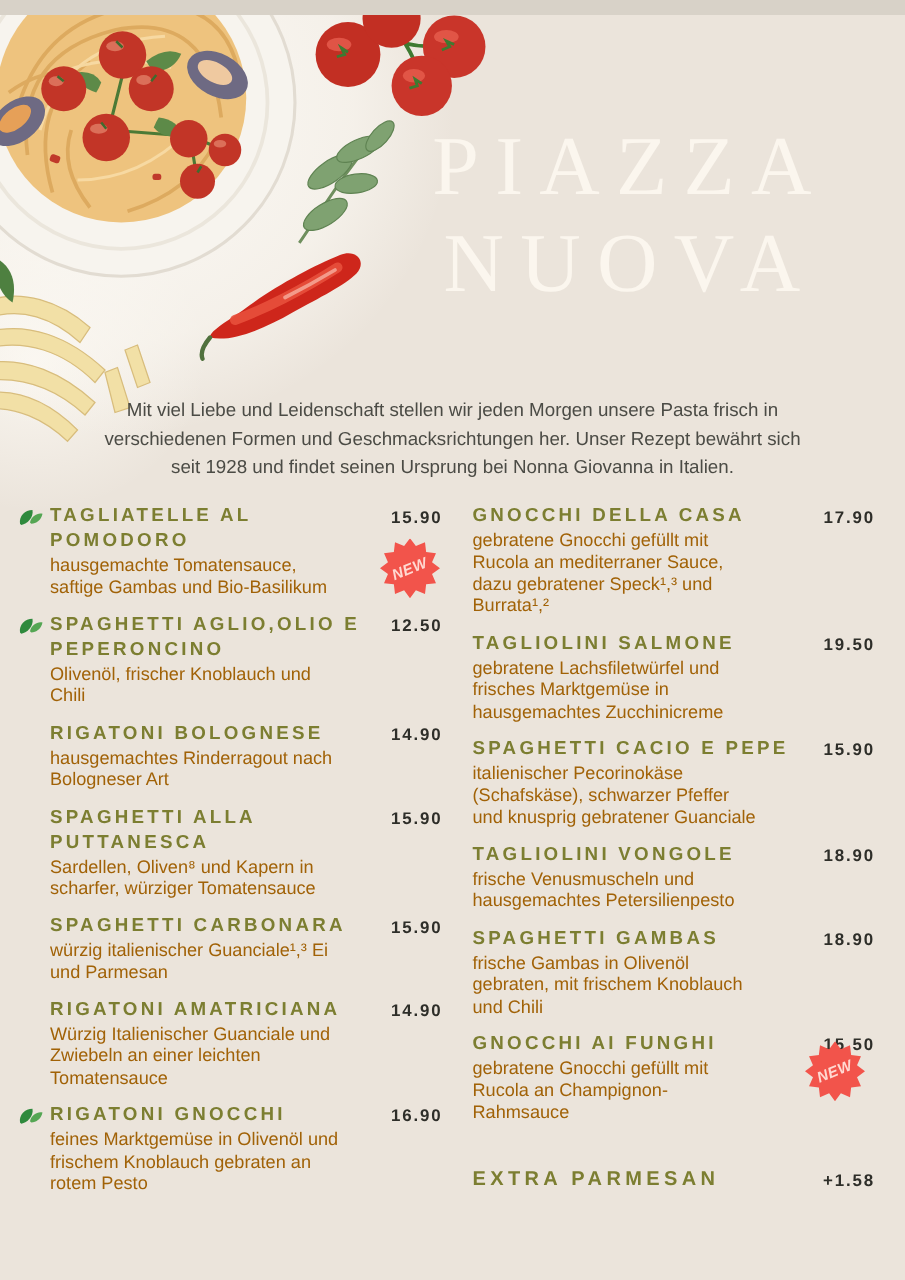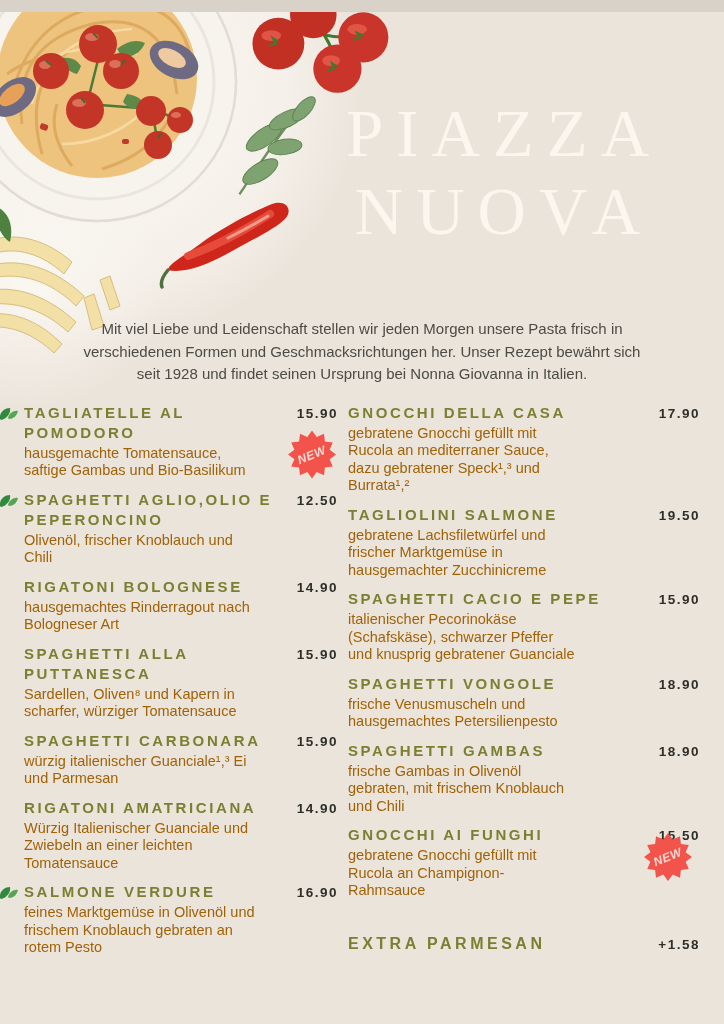--- a/index.html
+++ b/index.html
@@ -21,21 +21,21 @@
     font-weight:400;font-size:67px;line-height:1.17;letter-spacing:13px;
     color:#FBF6EE;
   }
   .title span{display:block;}
   .content{position:relative;z-index:2;}
   .header-space{height:306px;}
   .intro{
     margin:0 auto;max-width:648px;text-align:center;white-space:pre-line;
     font-size:15px;line-height:1.5;color:#4B4B45;
   }
-  .menu{display:flex;gap:10px;padding:0 24px 0 24px;margin-top:17px;}
+  .menu{display:flex;gap:24px;padding:0 24px 0 40px;margin-top:17px;}
   .col{min-width:0;}
   .col--left{flex:0 0 314px;}
   .col--right{flex:1;}
   .item{position:relative;margin-bottom:10px;}
   .item-head{display:flex;align-items:flex-start;}
   .name{
     margin:0;flex:1;font-size:15px;font-weight:bold;letter-spacing:2.6px;
     line-height:20px;color:#7C7E31;margin-right:6px;
   }
   .price{
@@ -246,21 +246,21 @@
         </div>
 
         <div class="item">
           <span class="leaf-icon">
             <svg viewBox="0 0 20 16" width="20" height="16">
                 <path d="M1 13 C0 7 5 2 11 2 C12 8 7 13 2 14 Z" fill="#2F8A3D"></path>
                 <path d="M9 12 C10 7 15 4 19 5 C18 10 14 13 10 13 Z" fill="#55A654"></path>
               </svg>
           </span>
           <div class="item-head">
-            <h3 class="name">SALMONE VERDURE</h3>
+            <h3 class="name">RIGATONI GNOCCHI</h3>
             <span class="price">16.90</span>
           </div>
           <p class="desc">feines Marktgemüse in Olivenöl und frischem Knoblauch gebraten an rotem Pesto</p>
         </div>
 
       </div>
 
       <div class="col col--right">
 
         <div class="item">
@@ -269,34 +269,34 @@
             <span class="price">17.90</span>
           </div>
           <p class="desc">gebratene Gnocchi gefüllt mit Rucola an mediterraner Sauce, dazu gebratener Speck¹,³ und Burrata¹,²</p>
         </div>
 
         <div class="item">
           <div class="item-head">
             <h3 class="name">TAGLIOLINI SALMONE</h3>
             <span class="price">19.50</span>
           </div>
-          <p class="desc">gebratene Lachsfiletwürfel und frischer Marktgemüse in hausgemachter Zucchinicreme</p>
+          <p class="desc">gebratene Lachsfiletwürfel und frisches Marktgemüse in hausgemachtes Zucchinicreme</p>
         </div>
 
         <div class="item">
           <div class="item-head">
             <h3 class="name">SPAGHETTI CACIO E PEPE</h3>
             <span class="price">15.90</span>
           </div>
           <p class="desc">italienischer Pecorinokäse (Schafskäse), schwarzer Pfeffer und knusprig gebratener Guanciale</p>
         </div>
 
         <div class="item">
           <div class="item-head">
-            <h3 class="name">SPAGHETTI VONGOLE</h3>
+            <h3 class="name">TAGLIOLINI VONGOLE</h3>
             <span class="price">18.90</span>
           </div>
           <p class="desc">frische Venusmuscheln und hausgemachtes Petersilienpesto</p>
         </div>
 
         <div class="item">
           <div class="item-head">
             <h3 class="name">SPAGHETTI GAMBAS</h3>
             <span class="price">18.90</span>
           </div>

